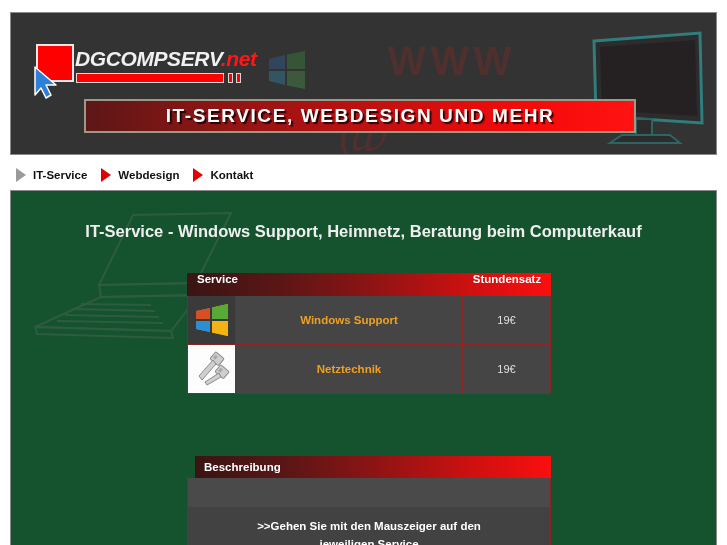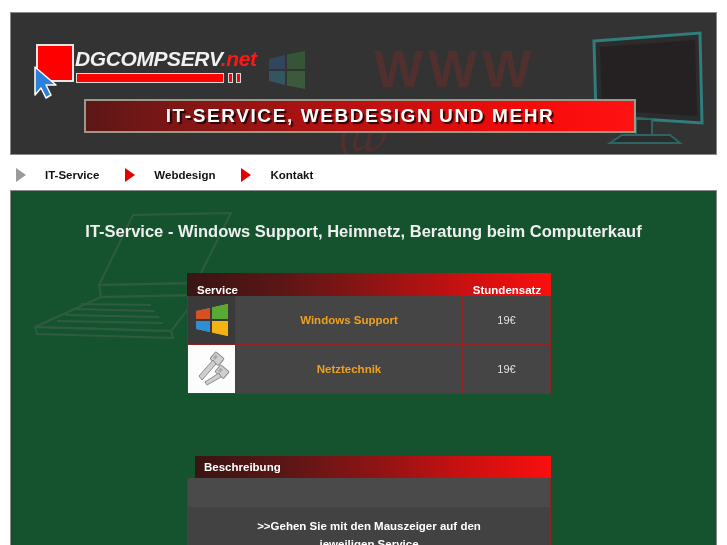--- a/index.html
+++ b/index.html
@@ -30,22 +30,22 @@
   }
   .header-inner {
     position: absolute;
     inset: 0;
     background: #333333;
   }
 
   
   .wm-www {
     position: absolute;
-    left: 363px; top: 26px;
-    font-size: 52px;
+    left: 377px; top: 26px;
+    font-size: 40px;
     font-weight: bold;
     letter-spacing: 5px;
     color: rgba(150,40,40,0.30);
     font-family: "Liberation Sans", sans-serif;
     user-select: none;
   }
   
   .wm-at {
     position: absolute;
     left: 327px; top: 88px;
@@ -145,21 +145,21 @@
   }
 
   
   .navbar {
     position: absolute;
     left: 10px; top: 163px;
     width: 707px; height: 24px;
     background: #ffffff;
     display: flex;
     align-items: center;
-    gap: 12px;
+    gap: 0px;
     padding-left: 6px;
   }
   .nav-arrow {
     width: 0; height: 0;
     border-top: 7px solid transparent;
     border-bottom: 7px solid transparent;
     border-left: 10px solid #e00000;
     margin-right: 7px;
   }
   .nav-arrow.inactive { border-left-color: #9a9a9a; }
@@ -207,21 +207,21 @@
   
   .svc-table {
     position: absolute;
     left: 176px; top: 82px;
     width: 364px;
   }
   .svc-head {
     display: flex;
     height: 23px;
     background: linear-gradient(to right, #3a1414 0%, #5a1616 25%, #8c1414 50%, #cf1010 78%, #fa0f0f 100%);
-    align-items: flex-end;
+    align-items: flex-start;
   }
   .svc-head .h-service {
     flex: 1;
     padding-left: 10px;
     font-size: 11.5px;
     font-weight: bold;
     color: #ffffff;
     font-family: "Liberation Sans", sans-serif;
   }
   .svc-head .h-rate {

